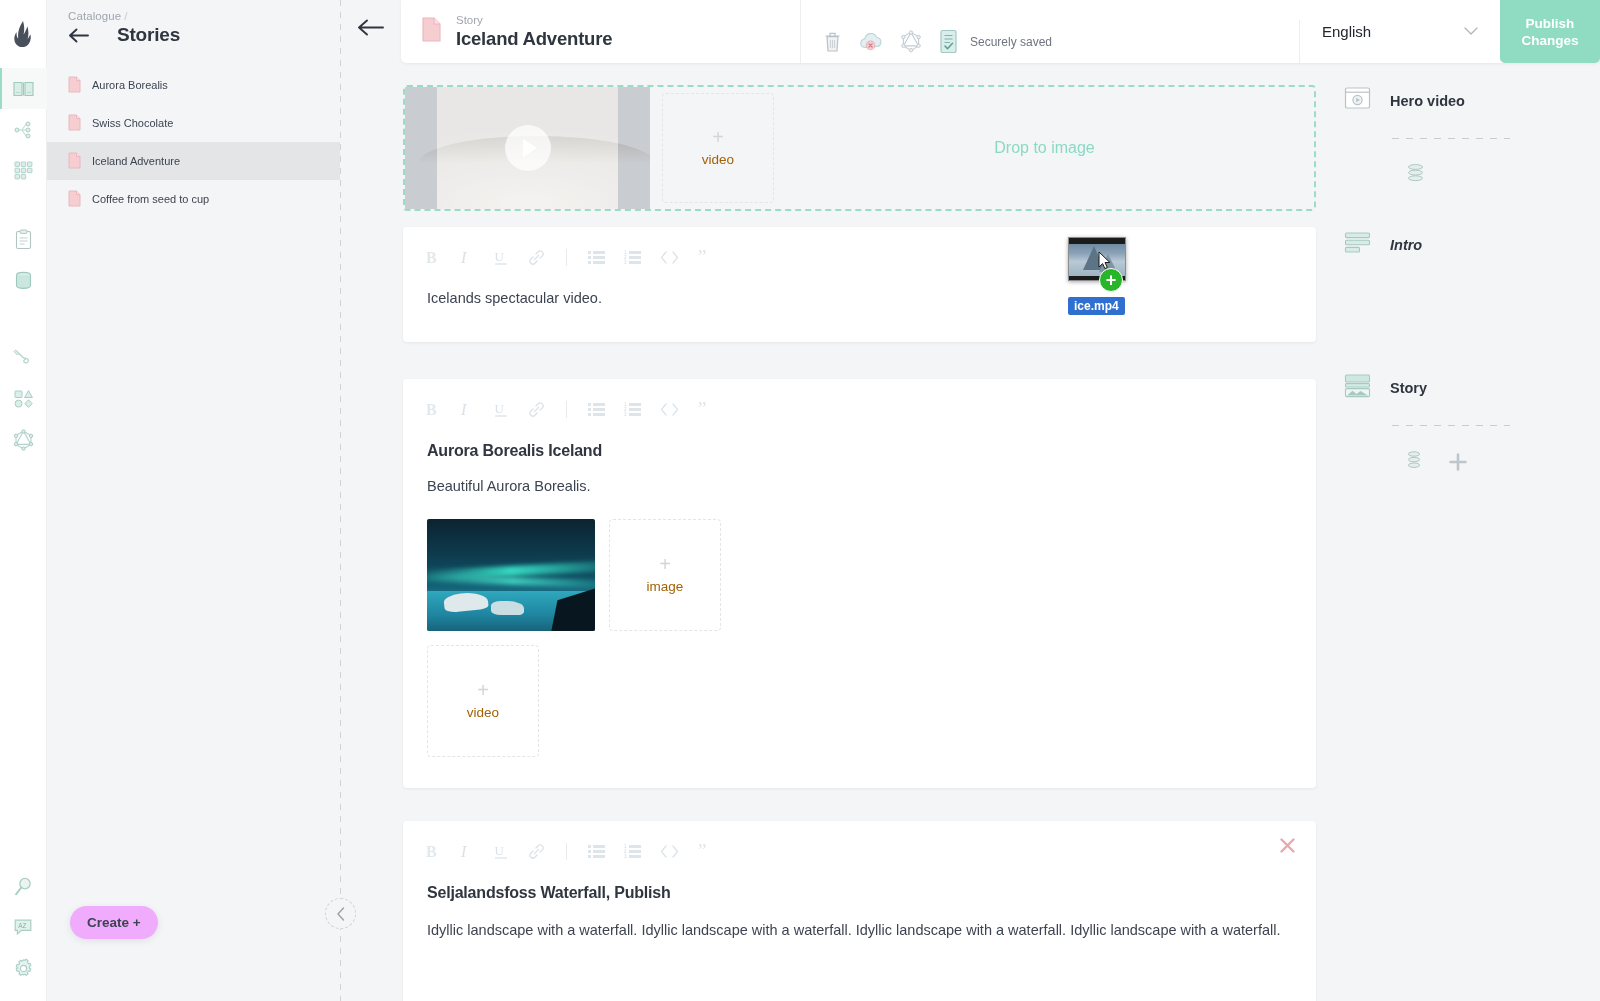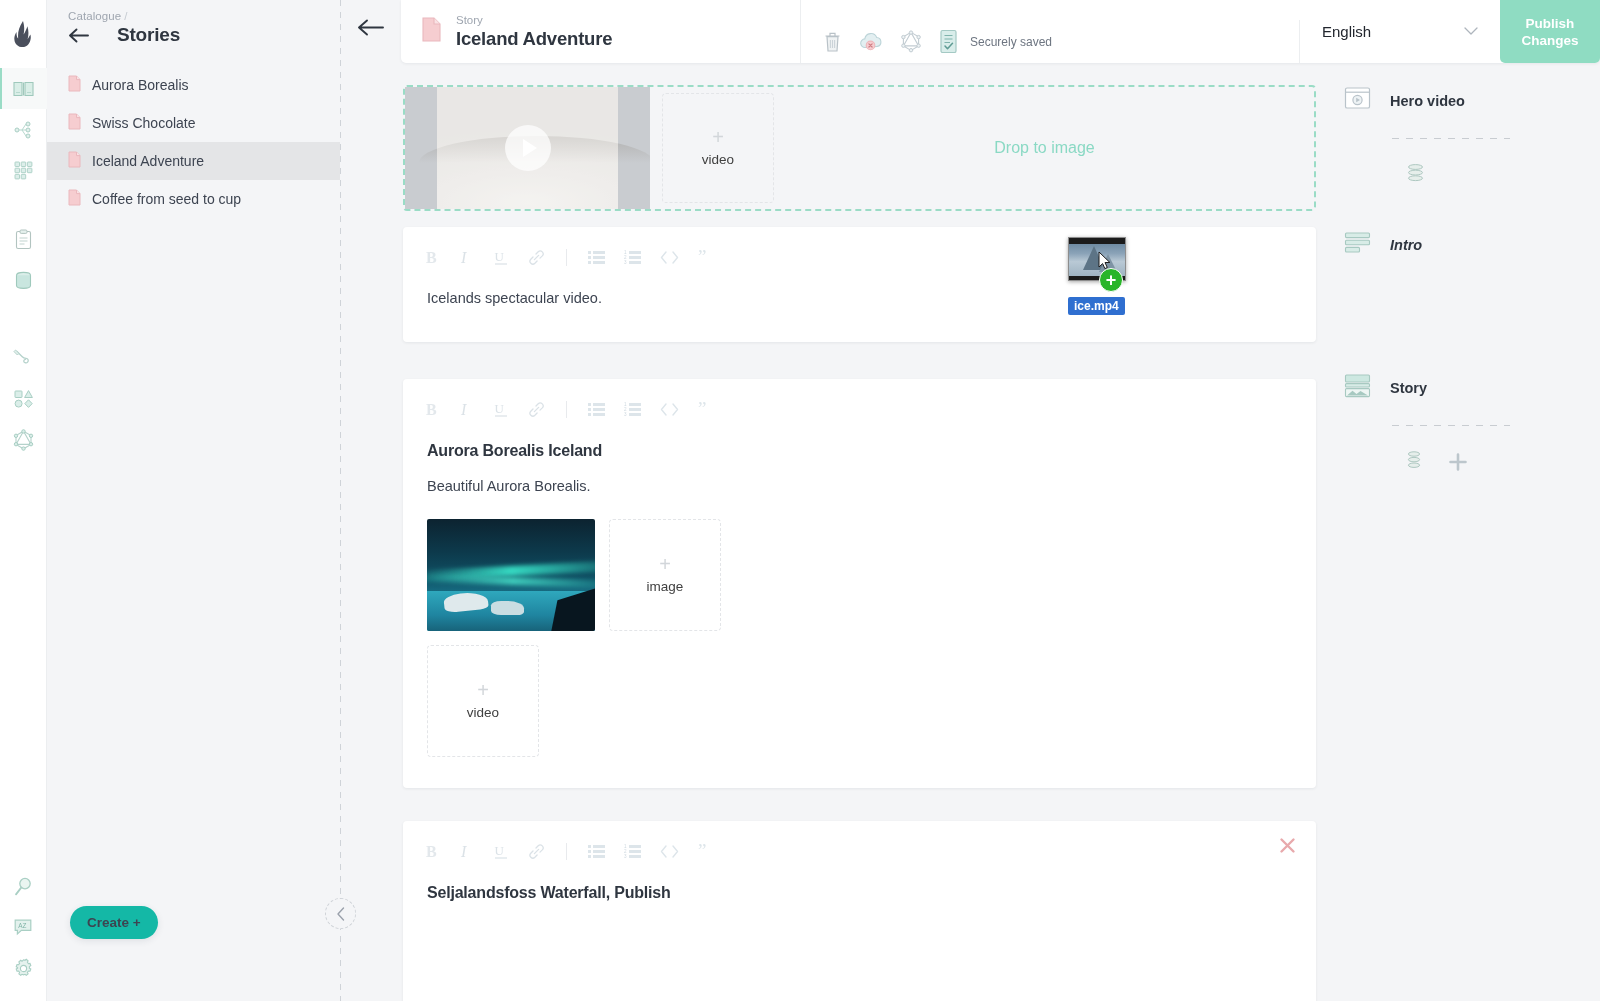--- a/index.html
+++ b/index.html
@@ -39,28 +39,28 @@
   }
   .sidebar-head { padding: 10px 0 0 21px; }
   .crumb { font-size: 11.5px; color: #9fa6b0; letter-spacing: .1px; }
   .crumb .sep { color: #c6cbd2; margin-left: 3px; }
   .sidebar-title-row { display: flex; align-items: center; gap: 28px; margin-top: 2px; }
   .back-arrow { cursor: pointer; display: flex; align-items: center; }
   .sidebar-title { font-size: 19px; font-weight: bold; color: #2f3640; letter-spacing: -.2px; }
   .story-list { margin-top: 20px; }
   .story-item {
     display: flex; align-items: center; gap: 11px;
-    height: 38px; padding-left: 21px; cursor: pointer; font-size: 14px; color: #3d4451;
+    height: 38px; padding-left: 21px; cursor: pointer; font-size: 11px; color: #3d4451;
   }
   .story-item.selected { background: #e4e5e7; }
   .doc-ico { flex: 0 0 auto; }
 
   .create-btn {
     position: absolute; left: 23px; bottom: 62px;
-    background: #14b8a6; border-radius: 18px; padding: 9px 17px;
+    background: #f0abfc; border-radius: 18px; padding: 9px 17px;
     font-size: 13.5px; font-weight: bold; color: #3d4451;
     box-shadow: 0 2px 7px rgba(40,50,70,.10); cursor: pointer;
   }
 
   
   .vdash {
     position: absolute; left: 340px; top: 0; width: 1px; height: 1001px;
     background-image: linear-gradient(to bottom, #cfd3d8 0 6px, transparent 6px 12px);
     background-size: 1px 12px;
   }
@@ -137,21 +137,21 @@
     width: 0; height: 0; margin-left: 4px;
     border-left: 14px solid #ffffff; border-top: 9px solid transparent; border-bottom: 9px solid transparent;
   }
   .add-video-slot {
     position: absolute; left: 257px; top: 6px; width: 112px; height: 110px;
     border: 1px dashed #e3e5e8; border-radius: 4px;
     display: flex; flex-direction: column; align-items: center; justify-content: center;
     gap: 8px; cursor: pointer;
   }
   .slot-plus { font-size: 20px; color: #d2d6da; line-height: 14px; font-weight: 300; }
-  .slot-label { font-size: 13.5px; color: #404040; }
+  .slot-label { font-size: 13.5px; color: #a16207; }
   .drop-text {
     position: absolute; left: 370px; top: 0; right: 0; height: 122px;
     display: flex; align-items: center; justify-content: center;
     font-size: 16px; color: #8ad9c4;
   }
 
   
   .drag-ghost {
     position: absolute; left: 727px; top: 169px; width: 58px; height: 44px;
     background: #1b1b1b; border: 1px solid #8d8d8d; z-index: 60;
@@ -739,20 +739,21 @@
           </svg>
         </span>
         <span class="fmt-btn">
           <svg width="17" height="15" viewBox="0 0 17 15">
               <text x="0" y="13" font-family="Liberation Serif" font-size="19" fill="#dde5ea">”</text>
             </svg>
         </span>
       </div>
       <div class="block-body" style="padding-top:24px;">
         <div class="block-h">Seljalandsfoss Waterfall, Publish</div>
+        <div class="block-p" style="margin-top:16px; line-height:24px;">Idyllic landscape with a waterfall. Idyllic landscape with a waterfall. Idyllic landscape with a waterfall. Idyllic landscape with a waterfall.</div>
       </div>
     </div>
 
     <div class="drag-ghost">
       <div class="ghost-thumb">
         <div class="ghost-peak"></div>
         <div class="ghost-peak2"></div>
       </div>
       <span class="drag-cursor">
         <svg width="13" height="19" viewBox="0 0 13 19">

